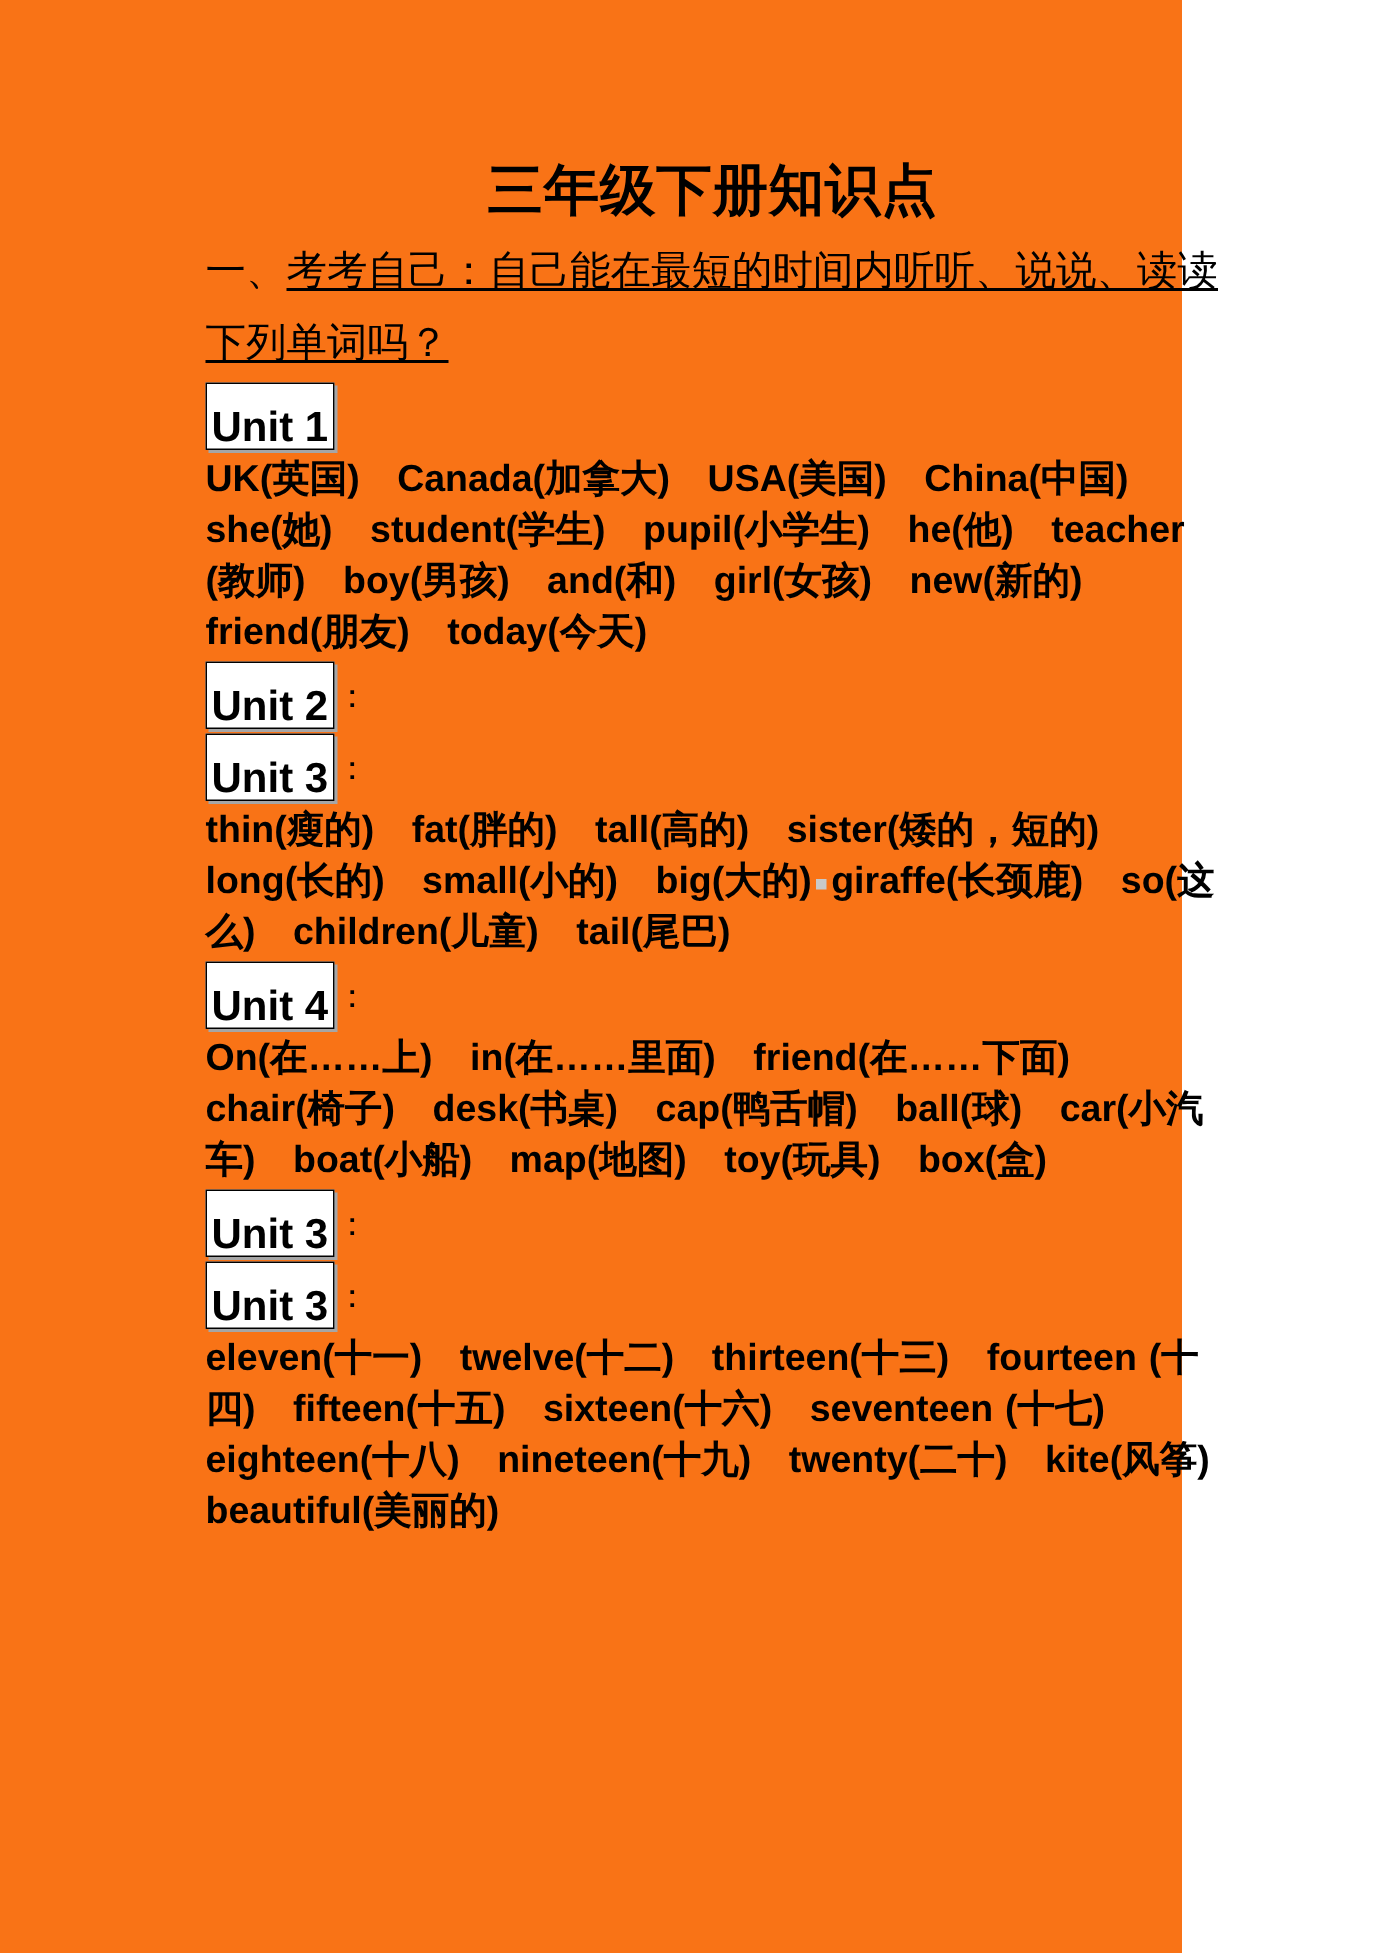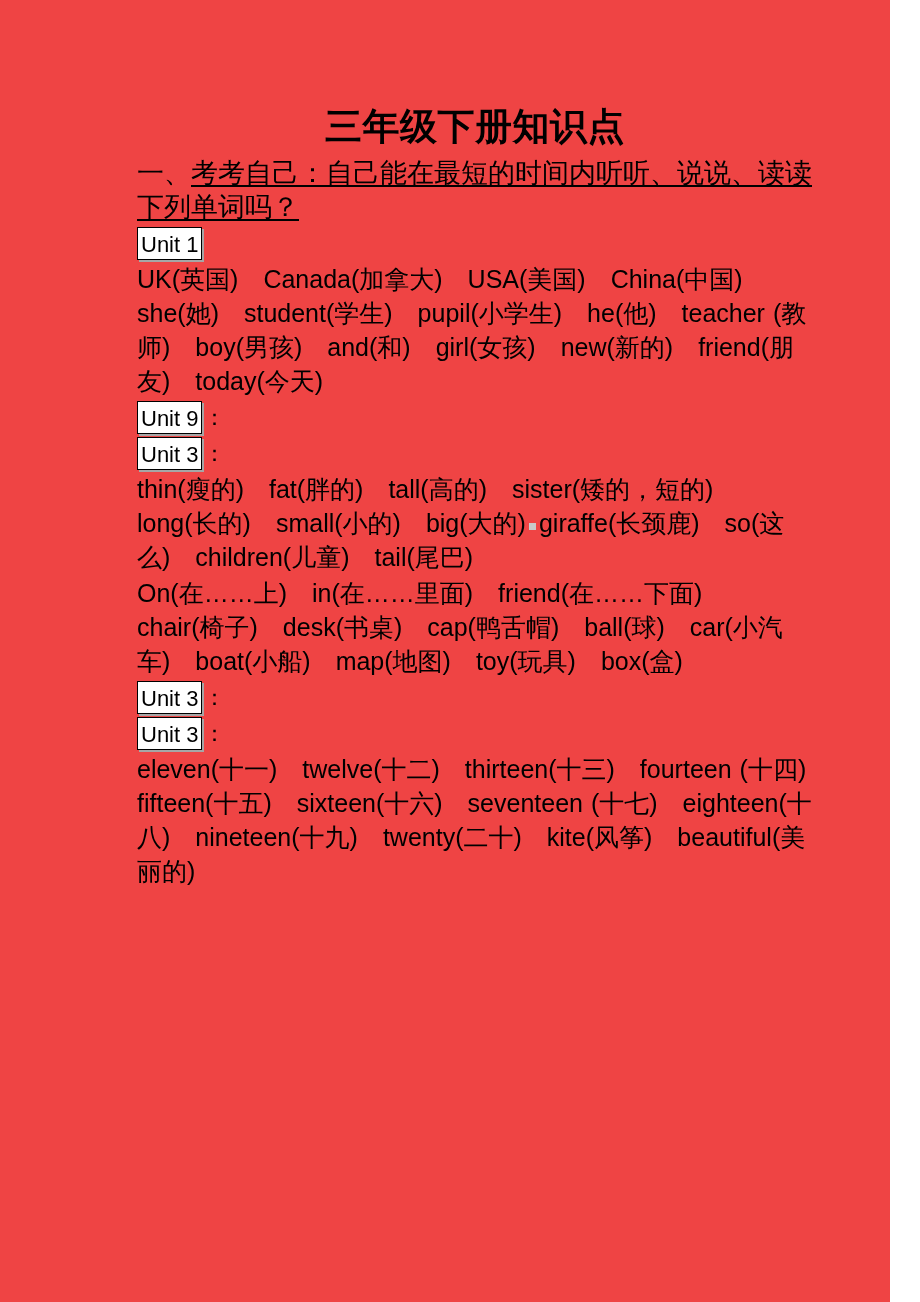--- a/index.html
+++ b/index.html
@@ -13,25 +13,25 @@
     width: 920px;
     height: 1302px;
     overflow: hidden;
     font-family: "Liberation Sans", "DejaVu Sans", sans-serif;
     color: #000000;
     -webkit-font-smoothing: antialiased;
   }
 
   .page {
     position: relative;
-    width: 890px;
+    width: 788px;
     height: 1302px;
     box-sizing: border-box;
     padding: 0;
-    background: #ef4444;
+    background: #f97316;
   }
 
   .content {
     position: absolute;
     left: 137px;
     top: 0;
     width: 676px;
   }
 
   
@@ -44,21 +44,21 @@
     letter-spacing: 0.5px;
     margin: 0;
     padding-top: 104px;
     white-space: nowrap;
   }
 
   
   .section-heading {
     font-family: "Liberation Serif", "DejaVu Serif", serif;
     font-size: 27px;
-    line-height: 34px;
+    line-height: 48px;
     margin: 0;
     padding-top: 6px;
     text-align: left;
   }
   .section-heading .enum {
     text-decoration: none;
   }
   .section-heading .underlined {
     text-decoration: underline;
     text-underline-offset: 3px;
@@ -74,24 +74,24 @@
   .unit-label-row {
     margin: 0;
     padding: 3px 0 0 0;
     line-height: 30px;
     white-space: nowrap;
   }
 
   .unit-badge {
     display: inline-block;
     font-family: "Liberation Sans", "DejaVu Sans", sans-serif;
-    font-weight: normal;
-    font-size: 22px;
+    font-weight: bold;
+    font-size: 28px;
     line-height: 22px;
-    padding: 6px 3px 3px 3px;
+    padding: 18px 3px 3px 3px;
     border: 1.5px solid #000000;
     box-shadow: 2px 2px 0 0 #a6a6a6;
     background: #ffffff;
     vertical-align: middle;
   }
 
   .unit-colon {
     font-family: "Liberation Serif", "DejaVu Serif", serif;
     font-size: 22px;
     vertical-align: middle;
@@ -100,20 +100,21 @@
 
   
   .word-list {
     font-family: "Liberation Sans", "DejaVu Sans", sans-serif;
     font-size: 25px;
     line-height: 34px;
     margin: 0;
     padding: 2px 0 0 0;
     text-align: left;
     word-spacing: 1px;
+    font-weight: bold;
   }
 
   
   .anchor-mark {
     display: inline-block;
     width: 7px;
     height: 7px;
     background: #c9c9c9;
     vertical-align: 2px;
     margin: 0 3px;
@@ -133,32 +134,35 @@
 
     <div class="unit-block">
       <div class="unit-label-row">
         <span class="unit-badge">Unit 1</span><span class="unit-colon"></span>
       </div>
       <p class="word-list">UK(英国)　Canada(加拿大)　USA(美国)　China(中国)　she(她)　student(学生)　pupil(小学生)　he(他)　teacher (教师)　boy(男孩)　and(和)　girl(女孩)　new(新的)　friend(朋友)　today(今天)</p>
     </div>
 
     <div class="unit-block">
       <div class="unit-label-row">
-        <span class="unit-badge">Unit 9</span><span class="unit-colon">：</span>
+        <span class="unit-badge">Unit 2</span><span class="unit-colon">：</span>
       </div>
     </div>
 
     <div class="unit-block">
       <div class="unit-label-row">
         <span class="unit-badge">Unit 3</span><span class="unit-colon">：</span>
       </div>
       <p class="word-list"><span>thin(瘦的)　fat(胖的)　tall(高的)　sister(矮的，短的)　long(长的)　small(小的)　big(大的)</span><span class="anchor-mark"></span><span>giraffe(长颈鹿)　so(这么)　children(儿童)　tail(尾巴)</span></p>
     </div>
 
     <div class="unit-block">
+      <div class="unit-label-row">
+        <span class="unit-badge">Unit 4</span><span class="unit-colon">：</span>
+      </div>
       <p class="word-list">On(在……上)　in(在……里面)　friend(在……下面)　chair(椅子)　desk(书桌)　cap(鸭舌帽)　ball(球)　car(小汽车)　boat(小船)　map(地图)　toy(玩具)　box(盒)</p>
     </div>
 
     <div class="unit-block">
       <div class="unit-label-row">
         <span class="unit-badge">Unit 3</span><span class="unit-colon">：</span>
       </div>
     </div>
 
     <div class="unit-block">

